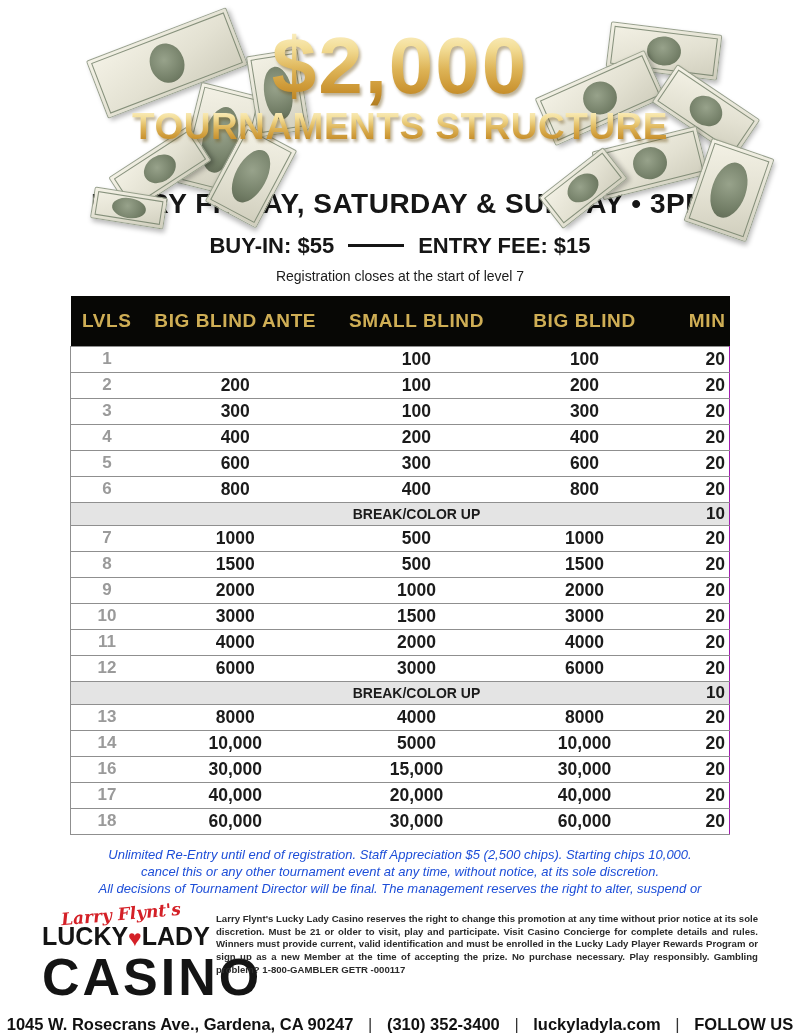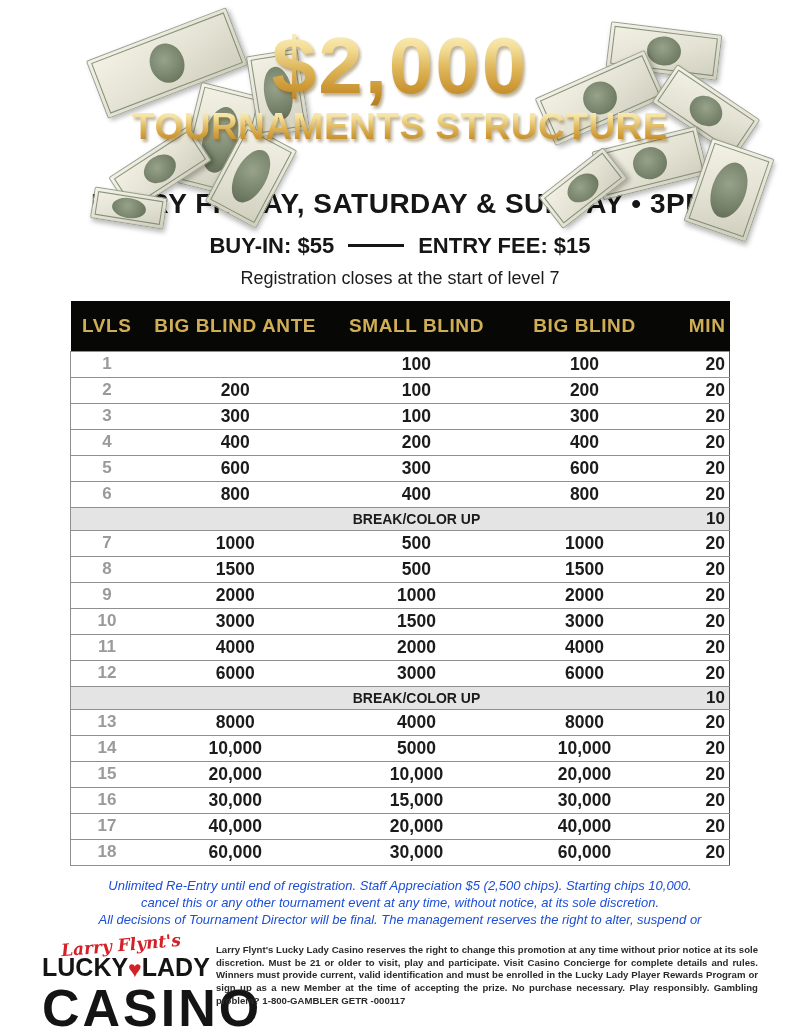--- a/index.html
+++ b/index.html
@@ -72,21 +72,21 @@
     margin-top: 13px; text-align: center;
     font-size: 22px; font-weight: bold; color: #161616;
   }
   .buyin-divider {
     display: inline-block; vertical-align: middle;
     width: 56px; height: 3px; background: #161616;
     margin: 0 14px 4px 14px;
   }
   .reg-note {
     margin-top: 9px; text-align: center;
-    font-size: 18px; font-weight: normal; color: #1c1c1c;
+    font-size: 14px; font-weight: normal; color: #1c1c1c;
   }
 
   
   .structure-table {
     width: 660px; margin: 12px auto 0 auto;
     border-collapse: collapse;
     table-layout: fixed;
   }
   .structure-table thead th {
     background: var(--table-header-bg, #070705);
@@ -306,27 +306,20 @@
           <td class="min-cell">20</td>
         </tr>
         <tr>
           <td class="lvl-cell">14</td>
           <td>10,000</td>
           <td>5000</td>
           <td>10,000</td>
           <td class="min-cell">20</td>
         </tr>
         <tr>
-          <td class="lvl-cell">15</td>
-          <td>20,000</td>
-          <td>10,000</td>
-          <td>20,000</td>
-          <td class="min-cell">20</td>
-        </tr>
-        <tr>
           <td class="lvl-cell">16</td>
           <td>30,000</td>
           <td>15,000</td>
           <td>30,000</td>
           <td class="min-cell">20</td>
         </tr>
         <tr>
           <td class="lvl-cell">17</td>
           <td>40,000</td>
           <td>20,000</td>

